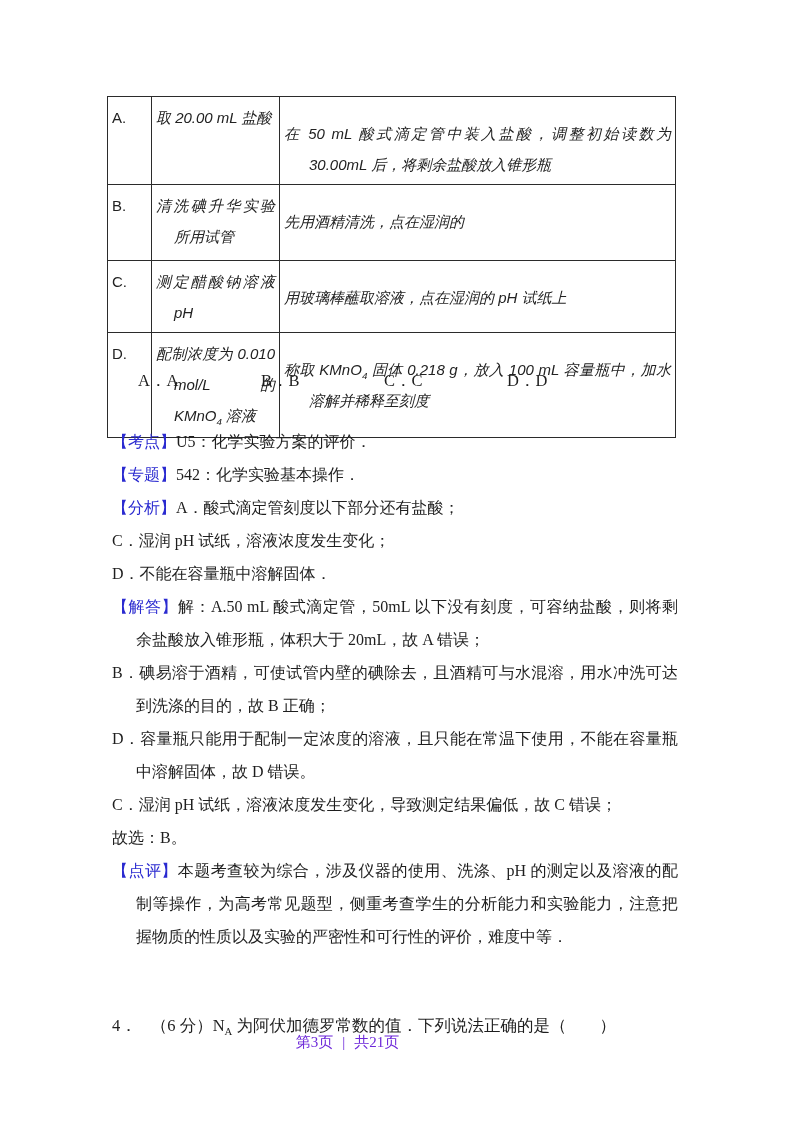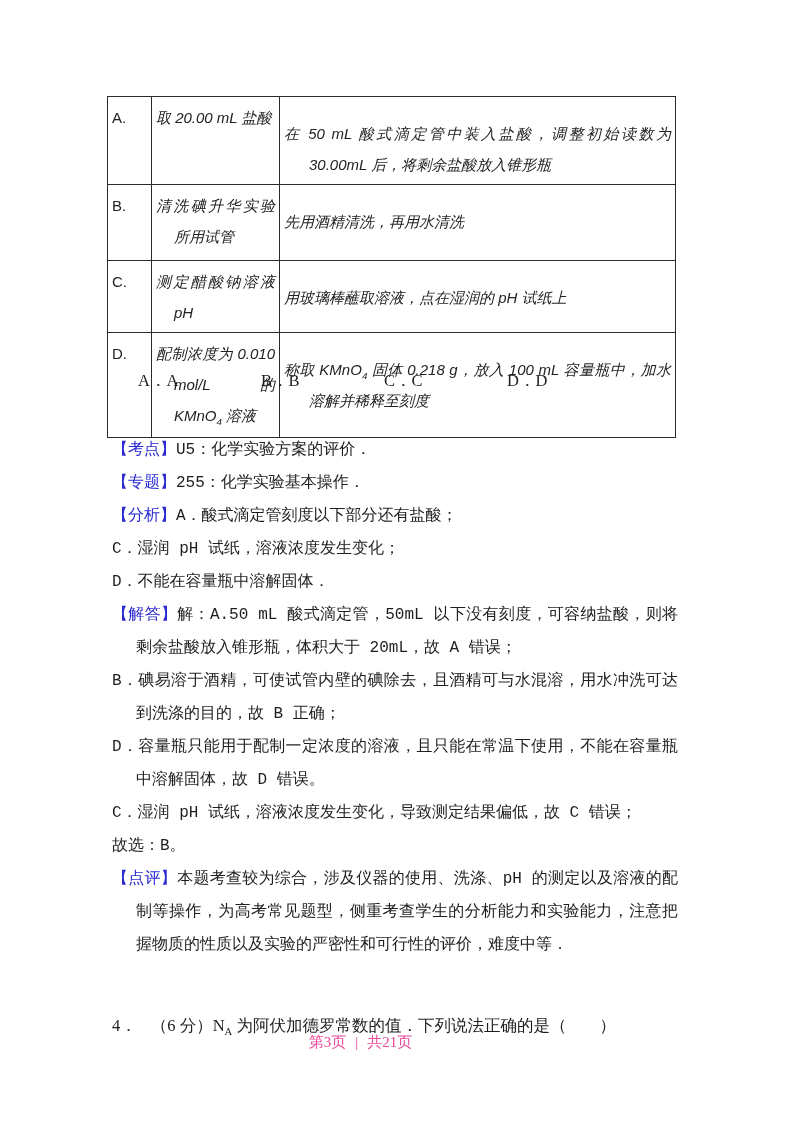--- a/index.html
+++ b/index.html
@@ -39,39 +39,39 @@
   sub{font-size:0.65em;line-height:0;}
   
   .options{
     position:absolute;top:366px;left:110px;width:600px;
     padding-left:28px;
     font-size:16.5px;line-height:30px;
   }
   .options span{display:inline-block;width:123px;}
   
   .content{
-    position:absolute;top:434px;left:112px;width:566px;font-family:Liberation Mono, monospace;
+    position:absolute;top:425px;left:112px;width:566px;
   }
   .content p{
     margin:0;
     line-height:33px;
     text-align:justify;
   }
   .hang{padding-left:24px;text-indent:-24px;}
   .lbl{color:#2a2ad0;}
   
   .question4{
     position:absolute;top:1012px;left:112px;width:600px;
     line-height:28px;font-size:16.5px;
   }
   .question4 .qnum{margin-right:14px;}
   
   .footer{
-    position:absolute;top:1033px;left:17px;width:687px;
-    text-align:center;font-size:15px;color:#ec4899;
+    position:absolute;top:1033px;left:4px;width:687px;
+    text-align:center;font-size:15px;color:#6d28d9;
   }
   .footer .sep{margin:0 9px;}
 </style>
 </head>
 <body>
 
 <div class="page">
 
   <div class="tbl-wrap">
     <table class="exp">
@@ -89,21 +89,21 @@
         <td class="c-method">
               <div class="hang-md">在 50 mL 酸式滴定管中装入盐酸，调整初始读数为 30.00mL 后，将剩余盐酸放入锥形瓶</div>
             </td>
       </tr>
       <tr class="r-b">
         <td class="c-letter">B.</td>
         <td class="c-op">
               <div class="hang-sm">清洗碘升华实验所用试管</div>
             </td>
         <td class="c-method">
-              <div class="hang-md">先用酒精清洗，再用水清洗</div>
+              <div class="hang-md">先用酒精清洗，点在湿润的</div>
             </td>
       </tr>
       <tr class="r-c">
         <td class="c-letter">C.</td>
         <td class="c-op">
               <div class="hang-sm">测定醋酸钠溶液 pH</div>
             </td>
         <td class="c-method">
               <div class="hang-md">用玻璃棒蘸取溶液，点在湿润的 pH 试纸上</div>
             </td>
@@ -120,21 +120,21 @@
     </tbody>
       </table>
   </div>
 
   <div class="options">
     <span>A．A</span><span>B．B</span><span>C．C</span><span>D．D</span>
   </div>
 
   <div class="content">
     <p class="hang"><span class="lbl">【考点】</span><span>U5：化学实验方案的评价．</span></p>
-    <p class="hang"><span class="lbl">【专题】</span><span>255：化学实验基本操作．</span></p>
+    <p class="hang"><span class="lbl">【专题】</span><span>542：化学实验基本操作．</span></p>
     <p class="hang"><span class="lbl">【分析】</span><span>A．酸式滴定管刻度以下部分还有盐酸；</span></p>
     <p class="hang">C．湿润 pH 试纸，溶液浓度发生变化；</p>
     <p class="hang">D．不能在容量瓶中溶解固体．</p>
     <p class="hang"><span class="lbl">【解答】</span><span>解：A.50 mL 酸式滴定管，50mL 以下没有刻度，可容纳盐酸，则将剩余盐酸放入锥形瓶，体积大于 20mL，故 A 错误；</span></p>
     <p class="hang">B．碘易溶于酒精，可使试管内壁的碘除去，且酒精可与水混溶，用水冲洗可达到洗涤的目的，故 B 正确；</p>
     <p class="hang">D．容量瓶只能用于配制一定浓度的溶液，且只能在常温下使用，不能在容量瓶中溶解固体，故 D 错误。</p>
     <p class="hang">C．湿润 pH 试纸，溶液浓度发生变化，导致测定结果偏低，故 C 错误；</p>
     <p>故选：B。</p>
     <p class="hang"><span class="lbl">【点评】</span><span>本题考查较为综合，涉及仪器的使用、洗涤、pH 的测定以及溶液的配制等操作，为高考常见题型，侧重考查学生的分析能力和实验能力，注意把握物质的性质以及实验的严密性和可行性的评价，难度中等．</span></p>
   </div>

